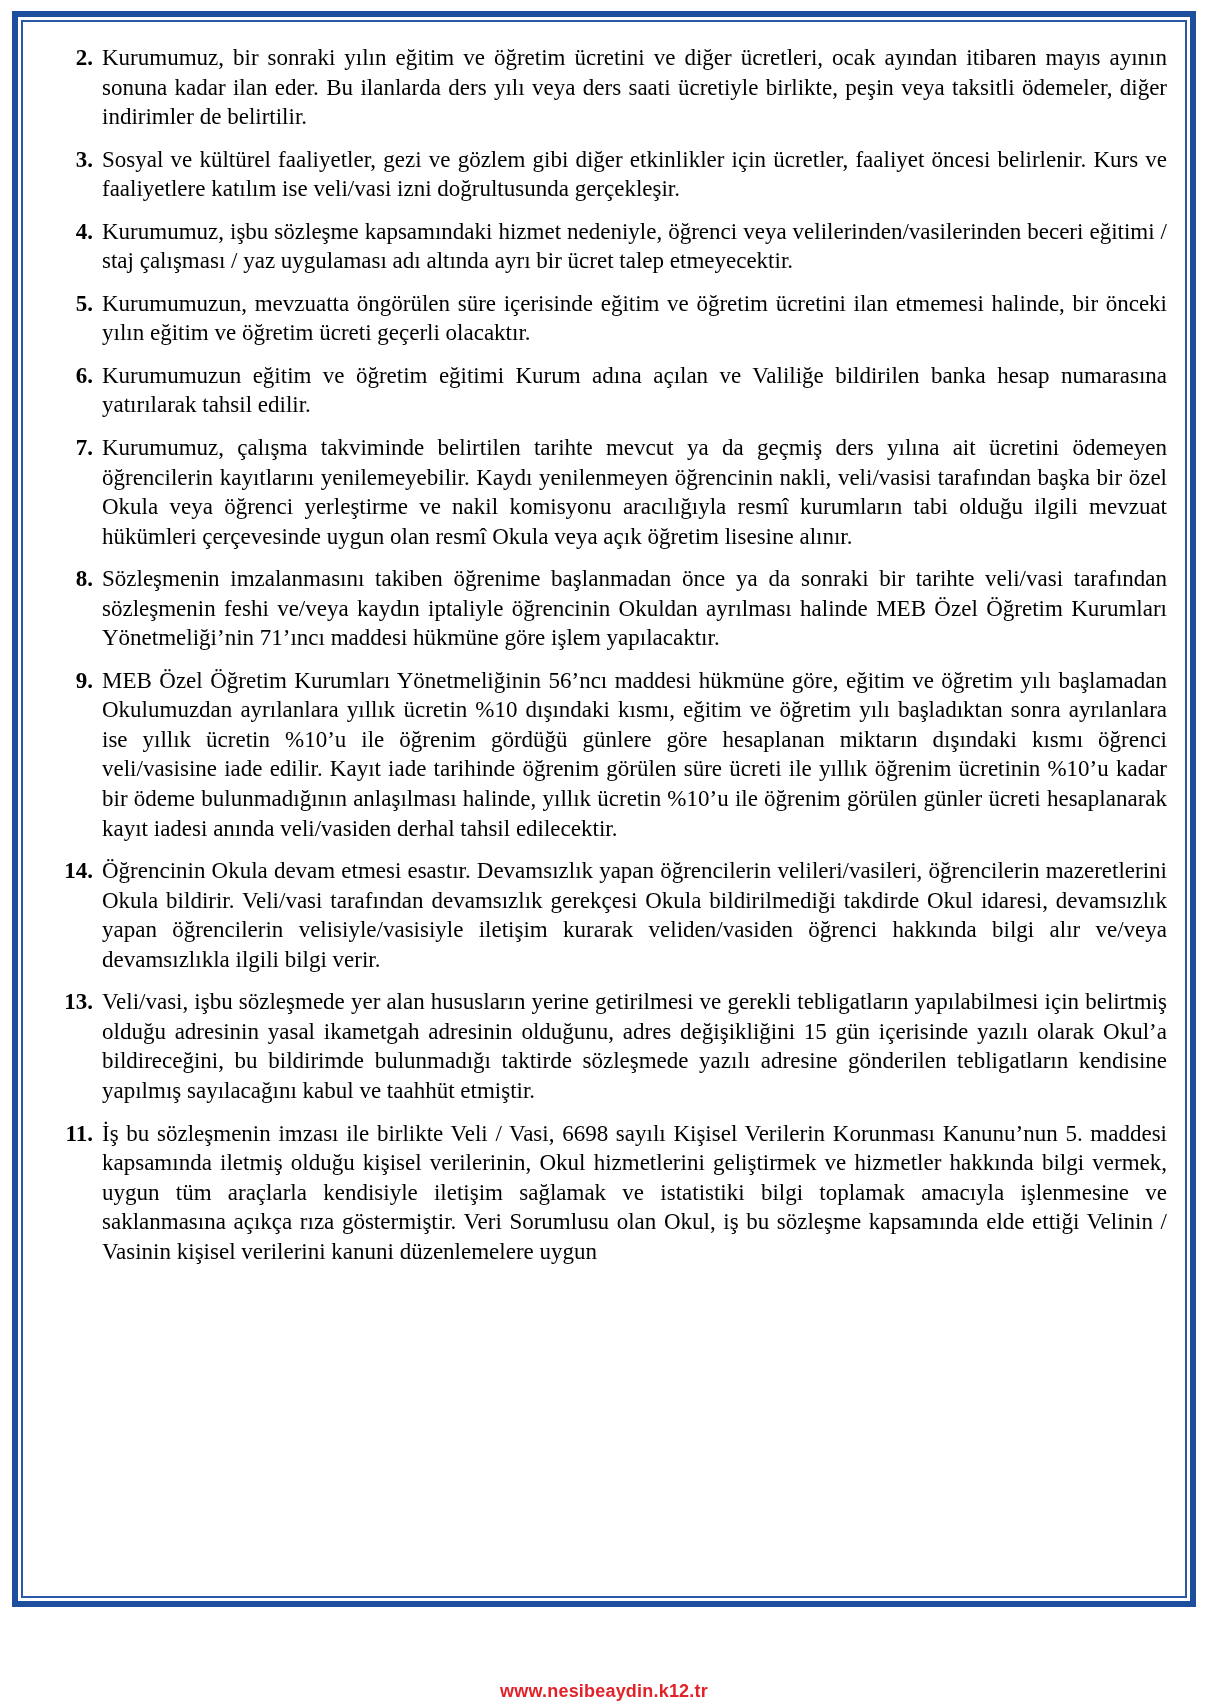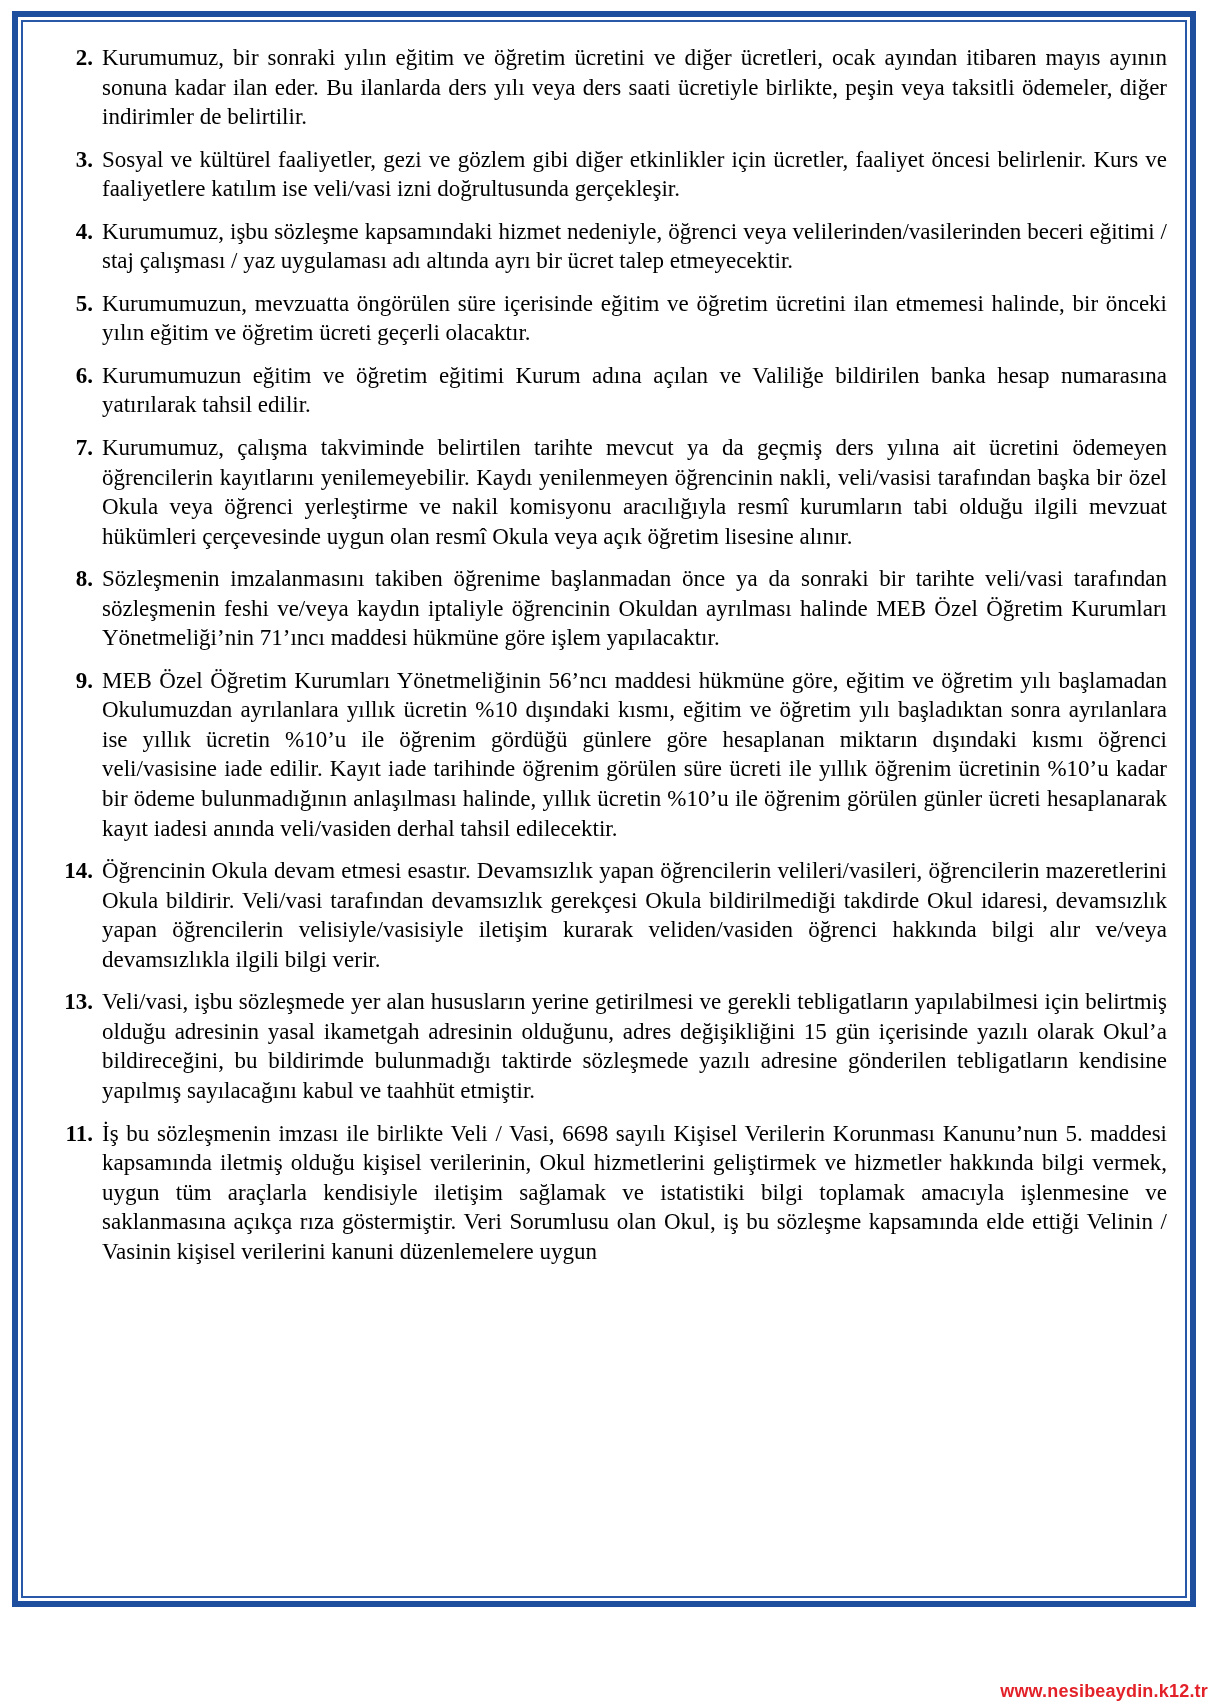--- a/index.html
+++ b/index.html
@@ -51,21 +51,21 @@
   .clause-text {
     flex: 1 1 auto;
     text-align: justify;
   }
 
   .footer {
     position: absolute;
     left: 0;
     right: 0;
     bottom: 6px;
-    text-align: right;
+    text-align: center;
     font-family: "Liberation Sans", sans-serif;
     font-weight: 700;
     font-size: 18px;
     letter-spacing: 0.2px;
     color: var(--footer-red, #e32128);
   }
 </style>
 </head>
 <body>
 

